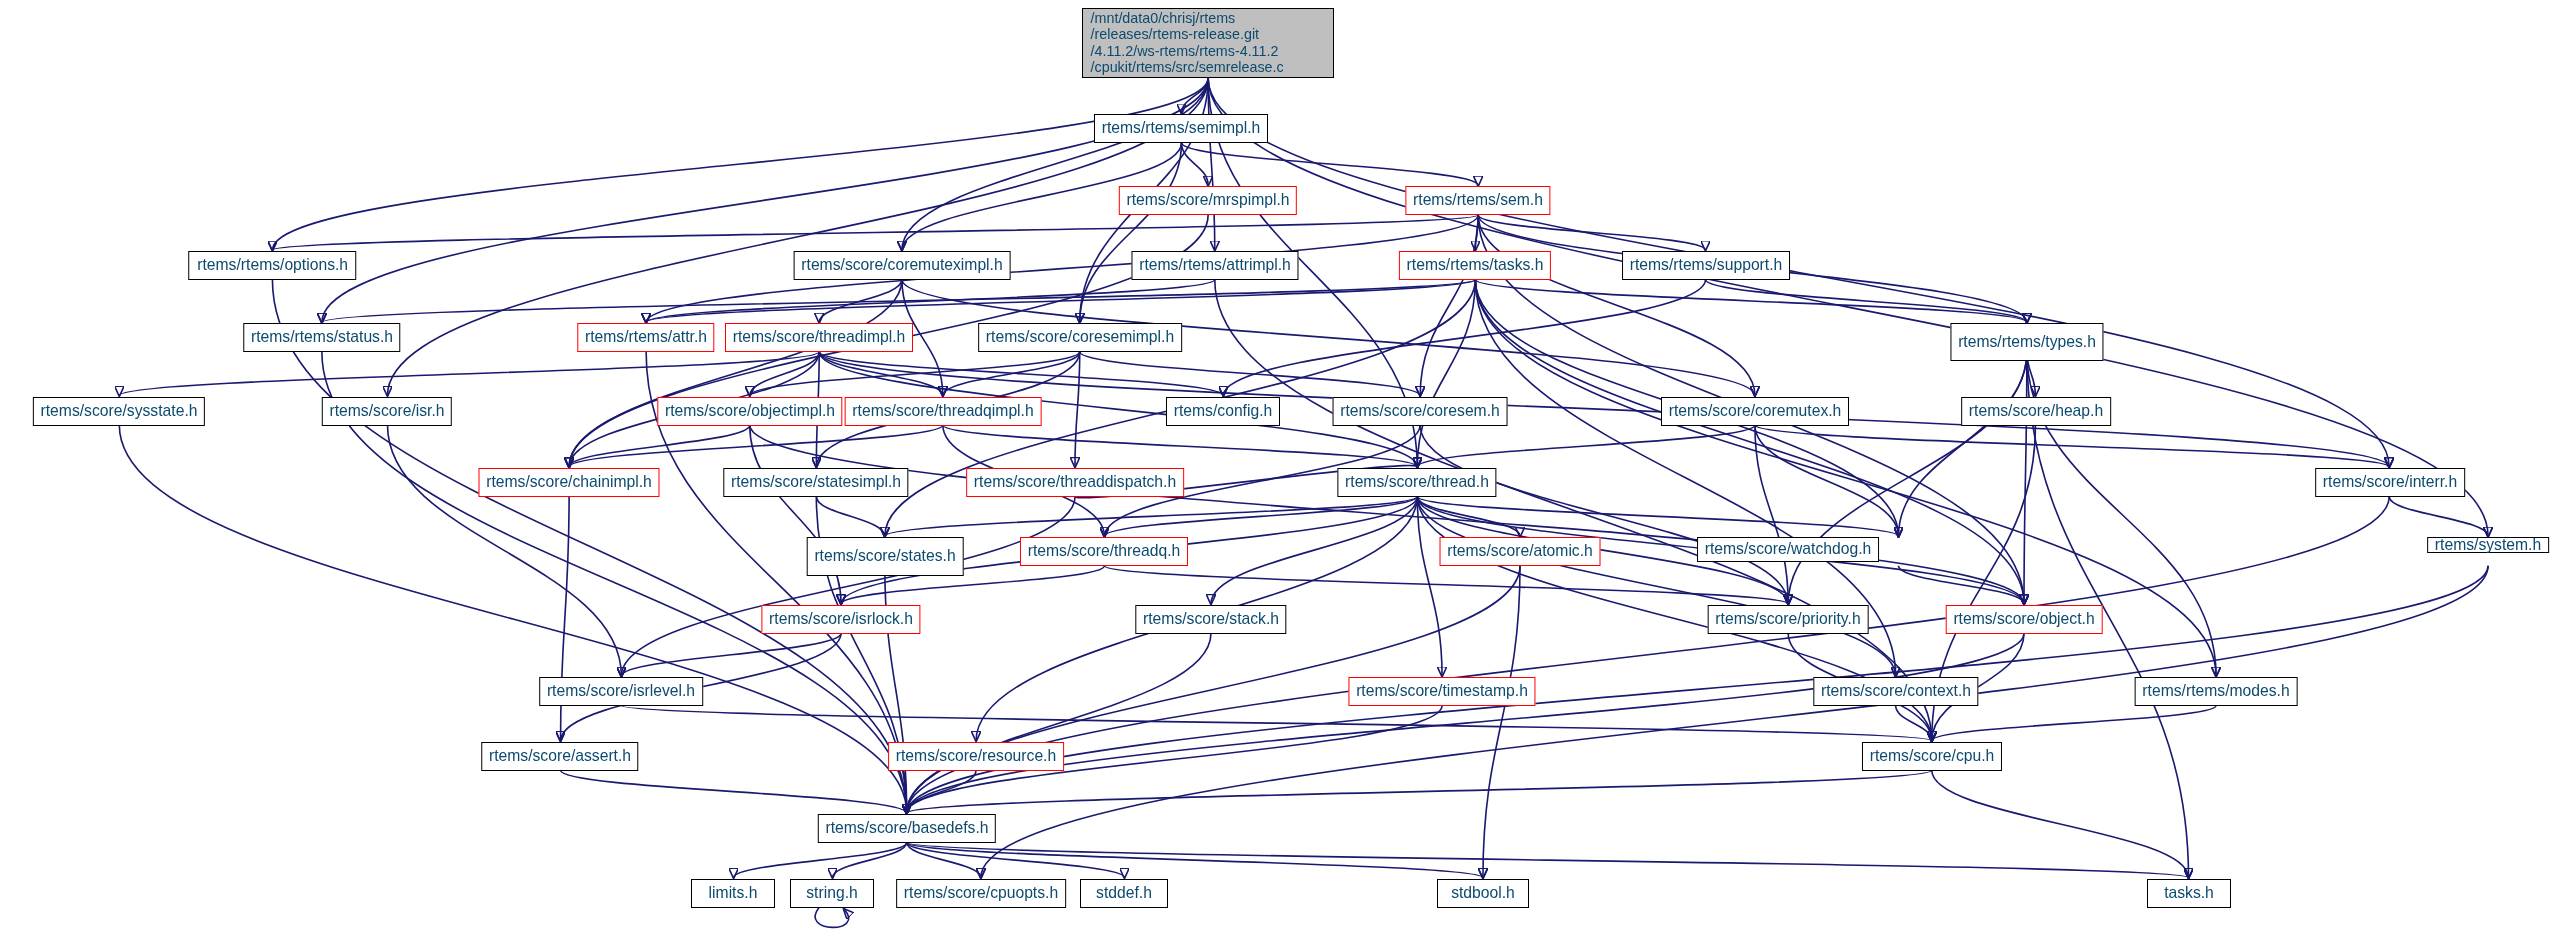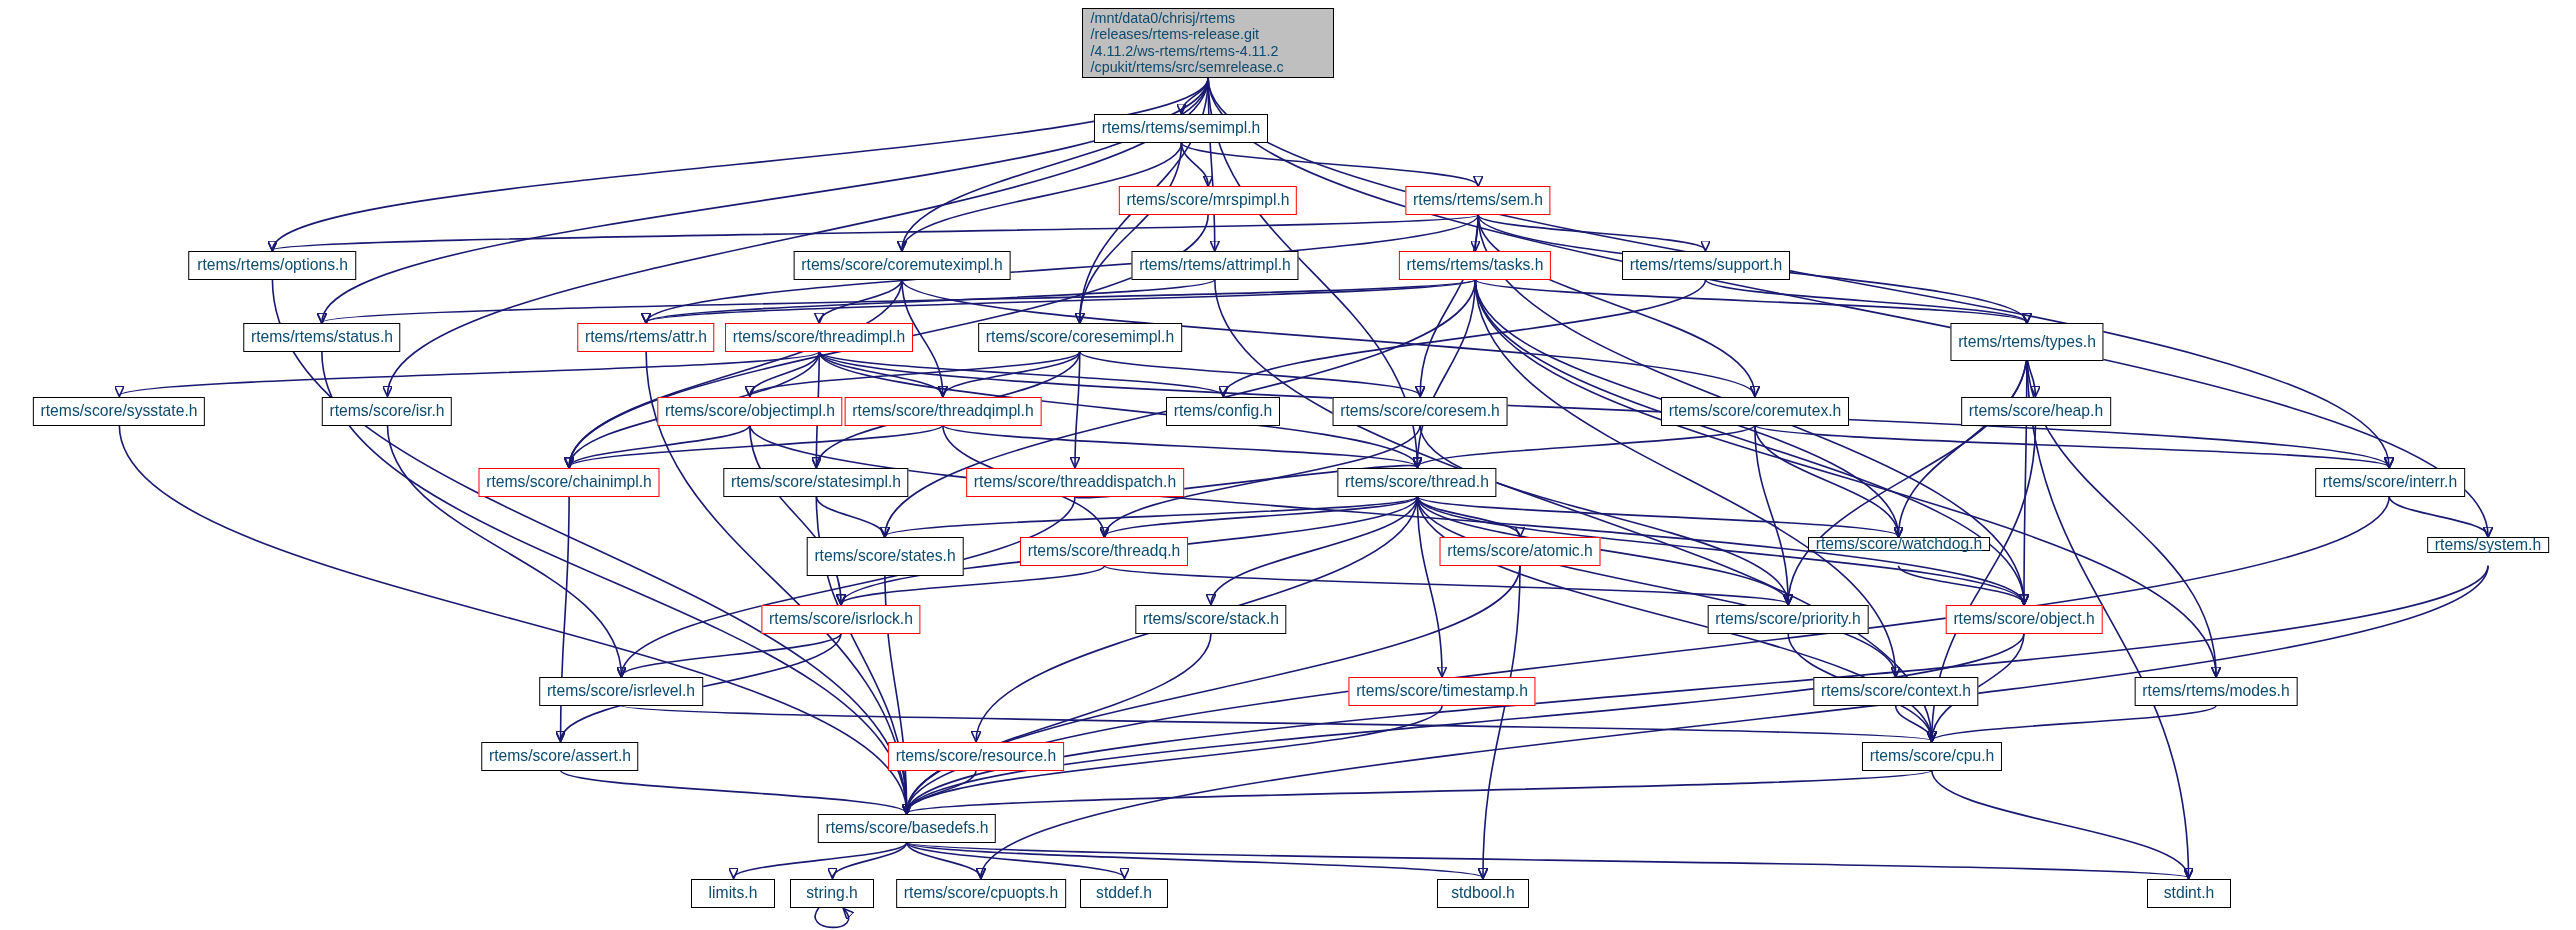--- a/index.html
+++ b/index.html
@@ -190,35 +190,35 @@
       <div class="gnode" title="rtems/score/coremutex.h" style="left: 1755px; top: 397px; height: 28.5px; min-width: 166px;">rtems/score/coremutex.h</div>
       <div class="gnode" title="rtems/score/heap.h" style="left: 2036px; top: 397px; height: 28.5px; min-width: 137px;">rtems/score/heap.h</div>
       <div class="gnode truncated" title="rtems/score/chainimpl.h" style="left: 569px; top: 468px; height: 28.5px; min-width: 166px;">rtems/score/chainimpl.h</div>
       <div class="gnode" title="rtems/score/statesimpl.h" style="left: 816px; top: 468px; height: 28.5px; min-width: 166px;">rtems/score/statesimpl.h</div>
       <div class="gnode truncated" title="rtems/score/threaddispatch.h" style="left: 1075px; top: 468px; height: 28.5px; min-width: 192px;">rtems/score/threaddispatch.h</div>
       <div class="gnode" title="rtems/score/thread.h" style="left: 1417px; top: 468px; height: 28.5px; min-width: 141px;">rtems/score/thread.h</div>
       <div class="gnode" title="rtems/score/interr.h" style="left: 2390px; top: 468px; height: 28.5px; min-width: 137px;">rtems/score/interr.h</div>
       <div class="gnode" title="rtems/score/states.h" style="left: 885px; top: 537px; height: 39px; min-width: 141px;">rtems/score/states.h</div>
       <div class="gnode truncated" title="rtems/score/threadq.h" style="left: 1104px; top: 537px; height: 28.5px; min-width: 146px;">rtems/score/threadq.h</div>
       <div class="gnode truncated" title="rtems/score/atomic.h" style="left: 1520px; top: 537px; height: 28.5px; min-width: 141px;">rtems/score/atomic.h</div>
-      <div class="gnode" title="rtems/score/watchdog.h" style="left: 1899px; top: 537px; height: 14px; min-width: 158px; text-decoration: underline;">rtems/score/watchdog.h</div>
+      <div class="gnode" title="rtems/score/watchdog.h" style="left: 1788px; top: 537px; height: 25px; min-width: 158px;">rtems/score/watchdog.h</div>
       <div class="gnode" title="rtems/system.h" style="left: 2488px; top: 537px; height: 16px; min-width: 120px;">rtems/system.h</div>
       <div class="gnode truncated" title="rtems/score/isrlock.h" style="left: 841px; top: 605px; height: 28.5px; min-width: 146px;">rtems/score/isrlock.h</div>
       <div class="gnode" title="rtems/score/stack.h" style="left: 1211px; top: 605px; height: 28.5px; min-width: 133px;">rtems/score/stack.h</div>
       <div class="gnode" title="rtems/score/priority.h" style="left: 1788px; top: 605px; height: 28.5px; min-width: 146px;">rtems/score/priority.h</div>
       <div class="gnode truncated" title="rtems/score/object.h" style="left: 2024px; top: 605px; height: 28.5px; min-width: 141px;">rtems/score/object.h</div>
       <div class="gnode" title="rtems/score/isrlevel.h" style="left: 621px; top: 677px; height: 28.5px; min-width: 150px;">rtems/score/isrlevel.h</div>
       <div class="gnode truncated" title="rtems/score/timestamp.h" style="left: 1442px; top: 677px; height: 28.5px; min-width: 164px;">rtems/score/timestamp.h</div>
       <div class="gnode" title="rtems/score/context.h" style="left: 1896px; top: 677px; height: 28.5px; min-width: 146px;">rtems/score/context.h</div>
       <div class="gnode" title="rtems/rtems/modes.h" style="left: 2216px; top: 677px; height: 28.5px; min-width: 150px;">rtems/rtems/modes.h</div>
       <div class="gnode" title="rtems/score/assert.h" style="left: 560px; top: 742px; height: 28.5px; min-width: 146px;">rtems/score/assert.h</div>
       <div class="gnode truncated" title="rtems/score/resource.h" style="left: 976px; top: 742px; height: 28.5px; min-width: 158px; text-align: right;">rtems/score/resource.h</div>
       <div class="gnode" title="rtems/score/cpu.h" style="left: 1932px; top: 742px; height: 28.5px; min-width: 137px;">rtems/score/cpu.h</div>
       <div class="gnode" title="rtems/score/basedefs.h" style="left: 907px; top: 814px; height: 28.5px; min-width: 166px;">rtems/score/basedefs.h</div>
       <div class="gnode" title="limits.h" style="left: 733px; top: 879px; height: 28.5px; min-width: 84px;">limits.h</div>
       <div class="gnode" title="string.h" style="left: 832px; top: 879px; height: 28.5px; min-width: 84px;">string.h</div>
       <div class="gnode" title="rtems/score/cpuopts.h" style="left: 981px; top: 879px; height: 28.5px; min-width: 164px;">rtems/score/cpuopts.h</div>
       <div class="gnode" title="stddef.h" style="left: 1124px; top: 879px; height: 28.5px; min-width: 88px;">stddef.h</div>
       <div class="gnode" title="stdbool.h" style="left: 1483px; top: 879px; height: 28.5px; min-width: 92px;">stdbool.h</div>
-      <div class="gnode" title="stdint.h" style="left: 2189px; top: 879px; height: 28.5px; min-width: 84px;">stdint.h</div>
+      <div class="gnode" title="stdint.h" style="left: 2189px; top: 879px; height: 28.5px; min-width: 84px;">tasks.h</div>
     </div>
 </div>
 
 
 </body></html>

